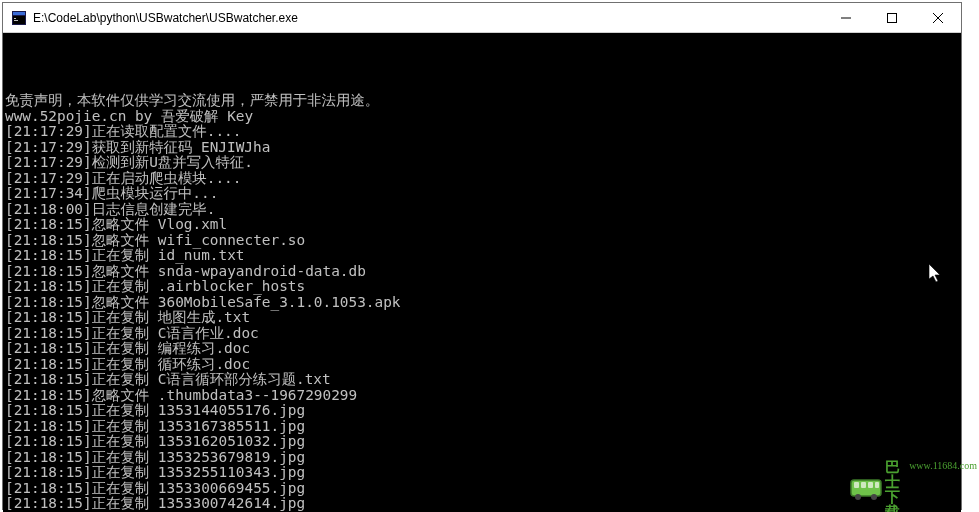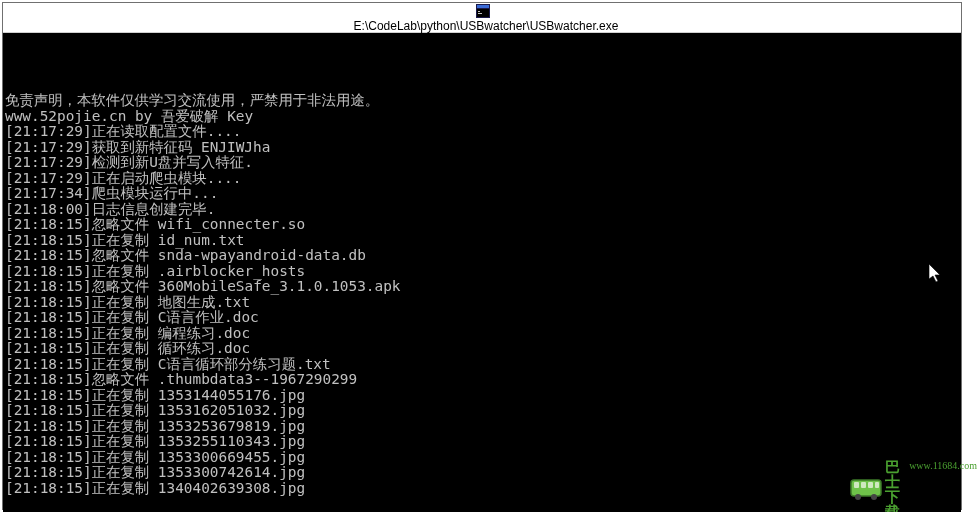--- a/index.html
+++ b/index.html
@@ -1,19 +1,19 @@
 <!DOCTYPE html>
 <html><head>
   <meta charset="utf-8">
   <style>
     * { margin: 0; padding: 0; box-sizing: border-box; }
     body { width: 979px; height: 512px; font-family: "Segoe UI", Tahoma, sans-serif; background: #fff; position: relative; overflow: hidden; }
 
     .window { width: 960px; height: 508px; border: 1px solid #707070; background: #000; position: relative; margin: 2px 0 0 2px; }
-    .titlebar { height: 30px; background: #ffffff; display: flex; align-items: center; padding-left: 8px; border-bottom: 1px solid #d0d0d0; flex-direction: column; }
+    .titlebar { height: 30px; background: #ffffff; display: flex; align-items: center; padding-left: 8px; border-bottom: 1px solid #d0d0d0; }
     .titlebar-icon { width: 16px; height: 16px; margin-right: 6px; display: inline-flex; }
     .titlebar-title { font-size: 12px; color: #000; flex: 1; }
     .win-controls { display: flex; height: 100%; }
     .win-btn { width: 46px; height: 30px; display: flex; align-items: center; justify-content: center; cursor: pointer; }
     .win-btn svg { width: 10px; height: 10px; }
     .terminal { background: #000; height: calc(100% - 30px); padding: 12px 2px; overflow: hidden; margin-top: 48px; }
     .line { font-family: "NSimSun", "SimSun", "MS Gothic", monospace; font-size: 14.4px; line-height: 15.5px; color: #c0c0c0; white-space: pre; letter-spacing: 0; }
     .watermark { position: absolute; right: 2px; bottom: 4px; width: 128px; height: 38px; display: flex; align-items: center; }
     .wm-icon { flex: 0 0 34px; height: 34px; }
     .wm-text { display: flex; flex-direction: row; margin-left: 2px; }
@@ -58,32 +58,34 @@
   </div>
   <div class="terminal" id="terminal">
       <div class="line">免责声明，本软件仅供学习交流使用，严禁用于非法用途。</div>
       <div class="line">www.52pojie.cn by 吾爱破解 Key</div>
       <div class="line">[21:17:29]正在读取配置文件....</div>
       <div class="line">[21:17:29]获取到新特征码 ENJIWJha</div>
       <div class="line">[21:17:29]检测到新U盘并写入特征.</div>
       <div class="line">[21:17:29]正在启动爬虫模块....</div>
       <div class="line">[21:17:34]爬虫模块运行中...</div>
       <div class="line">[21:18:00]日志信息创建完毕.</div>
+      <div class="line">[21:18:15]忽略文件 Vlog.xml</div>
       <div class="line">[21:18:15]忽略文件 wifi_connecter.so</div>
       <div class="line">[21:18:15]正在复制 id_num.txt</div>
       <div class="line">[21:18:15]忽略文件 snda-wpayandroid-data.db</div>
       <div class="line">[21:18:15]正在复制 .airblocker_hosts</div>
       <div class="line">[21:18:15]忽略文件 360MobileSafe_3.1.0.1053.apk</div>
       <div class="line">[21:18:15]正在复制 地图生成.txt</div>
       <div class="line">[21:18:15]正在复制 C语言作业.doc</div>
       <div class="line">[21:18:15]正在复制 编程练习.doc</div>
       <div class="line">[21:18:15]正在复制 循环练习.doc</div>
       <div class="line">[21:18:15]正在复制 C语言循环部分练习题.txt</div>
       <div class="line">[21:18:15]忽略文件 .thumbdata3--1967290299</div>
       <div class="line">[21:18:15]正在复制 1353144055176.jpg</div>
+      <div class="line">[21:18:15]正在复制 1353167385511.jpg</div>
       <div class="line">[21:18:15]正在复制 1353162051032.jpg</div>
       <div class="line">[21:18:15]正在复制 1353253679819.jpg</div>
       <div class="line">[21:18:15]正在复制 1353255110343.jpg</div>
       <div class="line">[21:18:15]正在复制 1353300669455.jpg</div>
       <div class="line">[21:18:15]正在复制 1353300742614.jpg</div>
       <div class="line">[21:18:15]正在复制 1340402639308.jpg</div>
     </div>
 </div>
 
 <div class="watermark">

